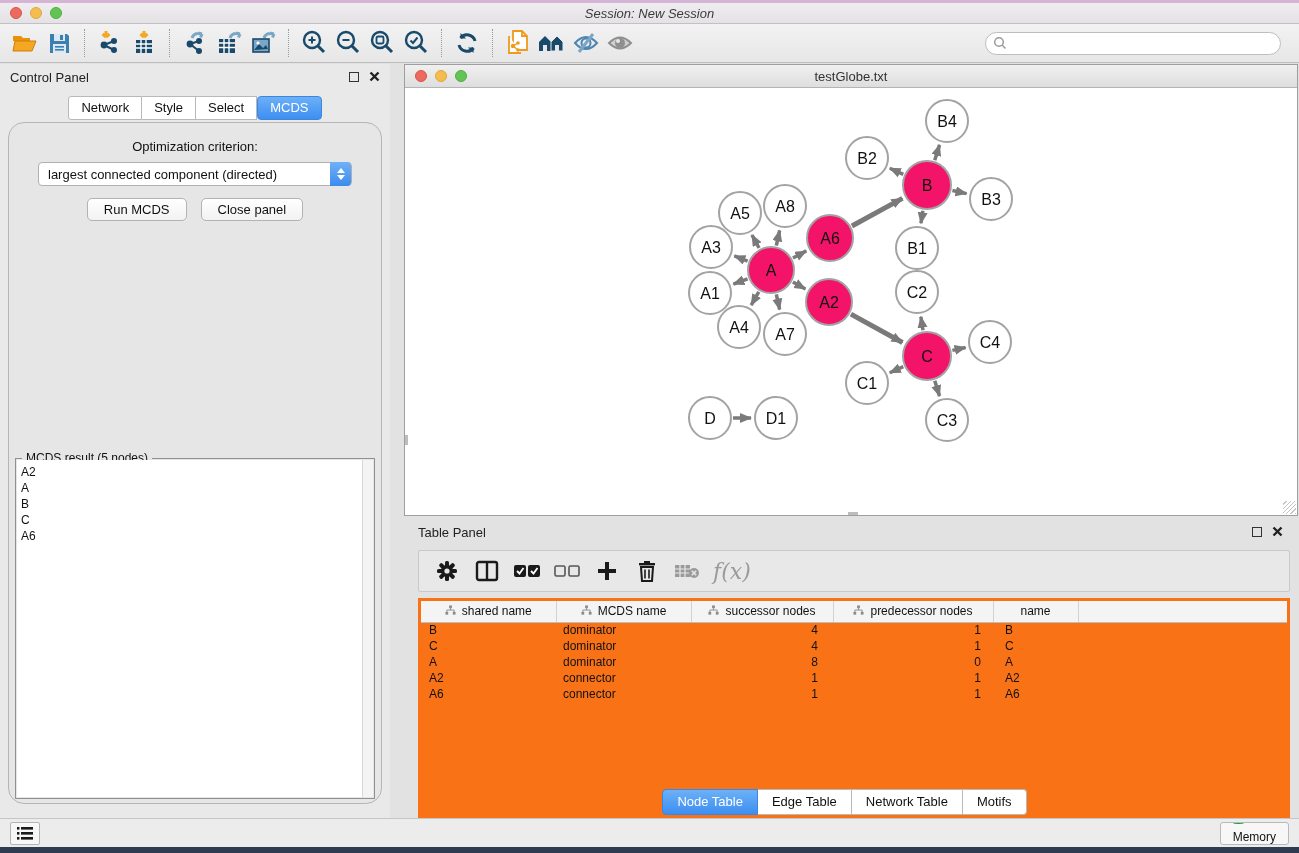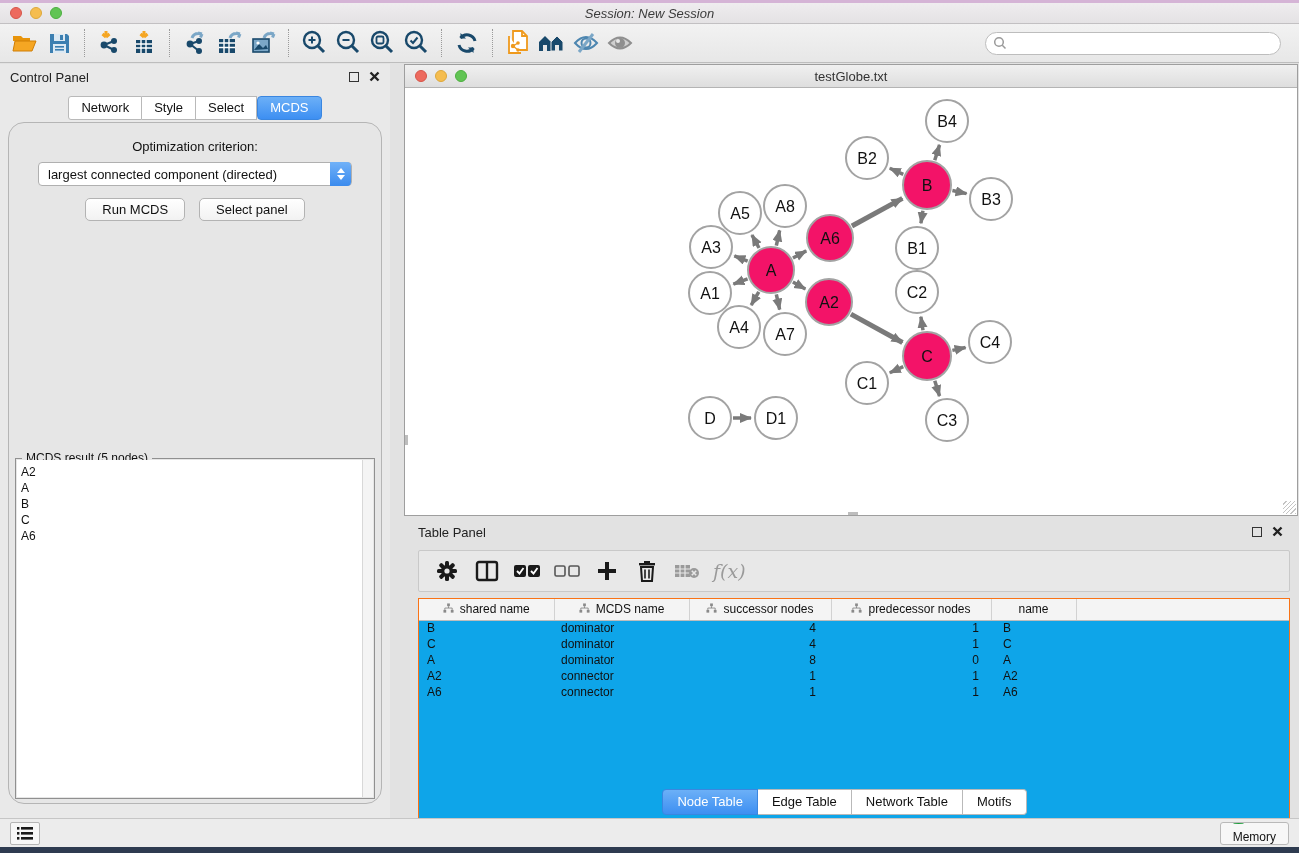--- a/index.html
+++ b/index.html
@@ -72,23 +72,23 @@
   .scroll-tick-left { position:absolute; left:0; top:347px; width:3px; height:10px; background:#bdbdbd; }
   .scroll-tick-bottom { position:absolute; left:443px; bottom:0; width:10px; height:3px; background:#bdbdbd; }
 
   
   .table-panel { position:absolute; left:390px; top:518px; width:909px; height:300px; background:#e2e2e2; }
   .tp-header { height:28px; display:flex; align-items:center; padding:0 16px 0 28px; }
   .tp-title { font-size:13px; color:#222; }
   .tp-toolbar { position:absolute; left:28px; top:32px; width:872px; height:42px; background:#e8e8e8;
     border:1px solid #c9c9c9; border-radius:2px; display:flex; align-items:center; padding-left:10px; gap:4px; }
   .tpt-btn { width:36px; height:34px; display:flex; align-items:center; justify-content:center; cursor:pointer; }
-  .fx-label { font-family:"DejaVu Serif", serif; font-style:italic; font-size:19px; color:#9a9a9a; margin-left:4px; }
-  .node-table-wrap { position:absolute; left:28px; top:80px; width:872px; height:238px; background:#0ea5e9;
-    border:1px solid #f97316; overflow:hidden; }
+  .fx-label { font-family:"DejaVu Serif", serif; font-style:italic; font-size:22px; color:#9a9a9a; margin-left:4px; }
+  .node-table-wrap { position:absolute; left:28px; top:80px; width:872px; height:238px; background:#f97316;
+    border:3px solid #f97316; overflow:hidden; }
   table.node-table { border-collapse:collapse; width:100%; table-layout:fixed; }
   .node-table th { height:21px; background:#f4f4f4; border-bottom:1px solid #bdbdbd; border-right:1px solid #d2d2d2;
     font-weight:normal; font-size:12px; color:#111; text-align:center; white-space:nowrap; overflow:hidden; }
   .node-table th svg { vertical-align:-1px; margin-right:6px; }
   .node-table td { font-size:12px; color:#111; height:16px; padding:0 4px; white-space:nowrap; overflow:hidden; }
   .node-table td.c0 { padding-left:8px; }
   .node-table td.c1 { padding-left:7px; }
   .node-table td.c2 { text-align:right; padding-right:15px; }
   .node-table td.c3 { text-align:right; padding-right:12px; }
   .node-table td.c4 { padding-left:12px; }
@@ -288,21 +288,21 @@
     <div class="opt-label">Optimization criterion:</div>
     <div class="criterion-select">
       <span class="sel-text">largest connected component (directed)</span>
       <span class="sel-stepper">
           <span class="chev-up"></span>
           <span class="chev-down"></span>
         </span>
     </div>
     <div class="cp-buttons">
       <button class="mac-btn">Run MCDS</button>
-      <button class="mac-btn">Select panel</button>
+      <button class="mac-btn">Close panel</button>
     </div>
     <div class="groupbox">
       <span class="groupbox-label">MCDS result (5 nodes)</span>
       <div class="result-list">
           <div class="result-item">A2</div>
           <div class="result-item">A</div>
           <div class="result-item">B</div>
           <div class="result-item">C</div>
           <div class="result-item">A6</div>
         </div>

